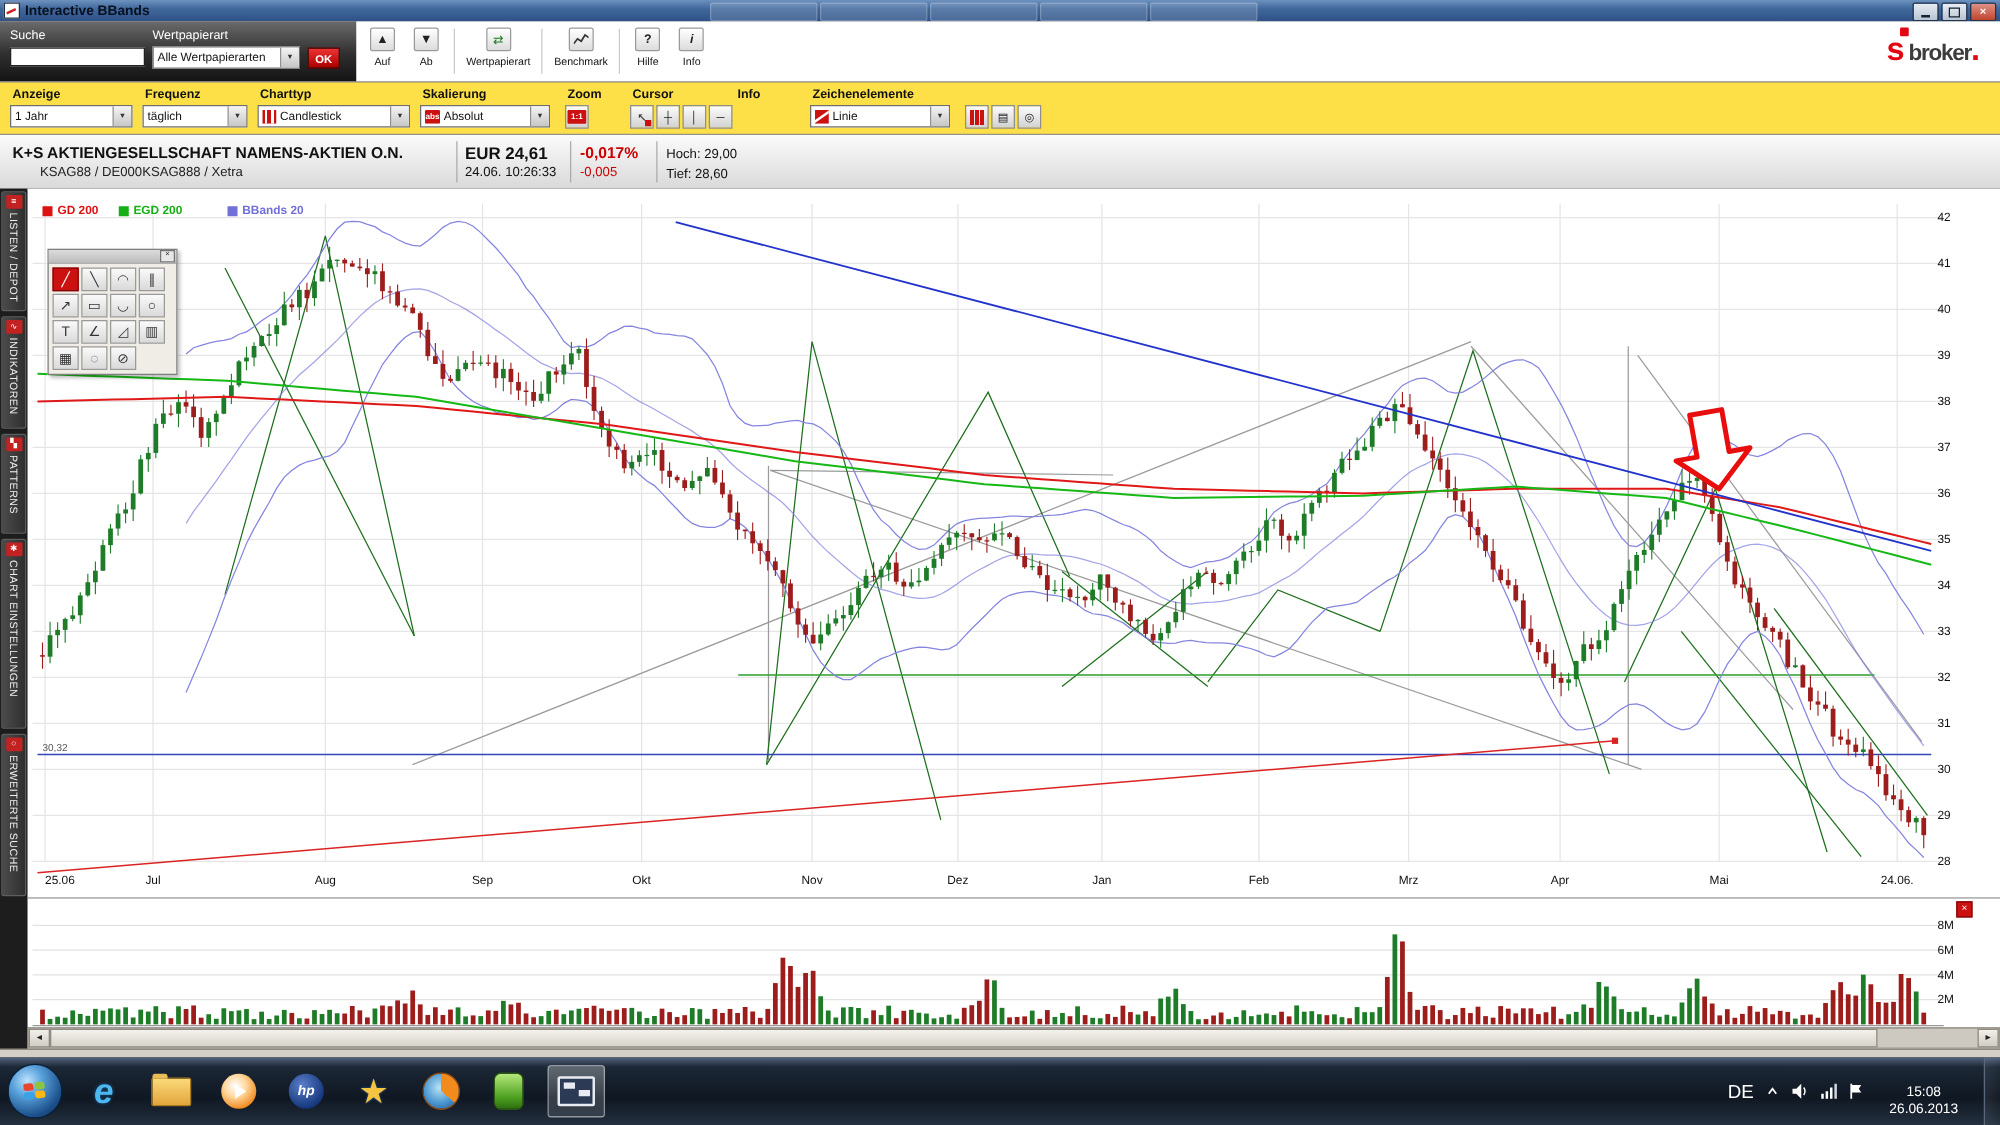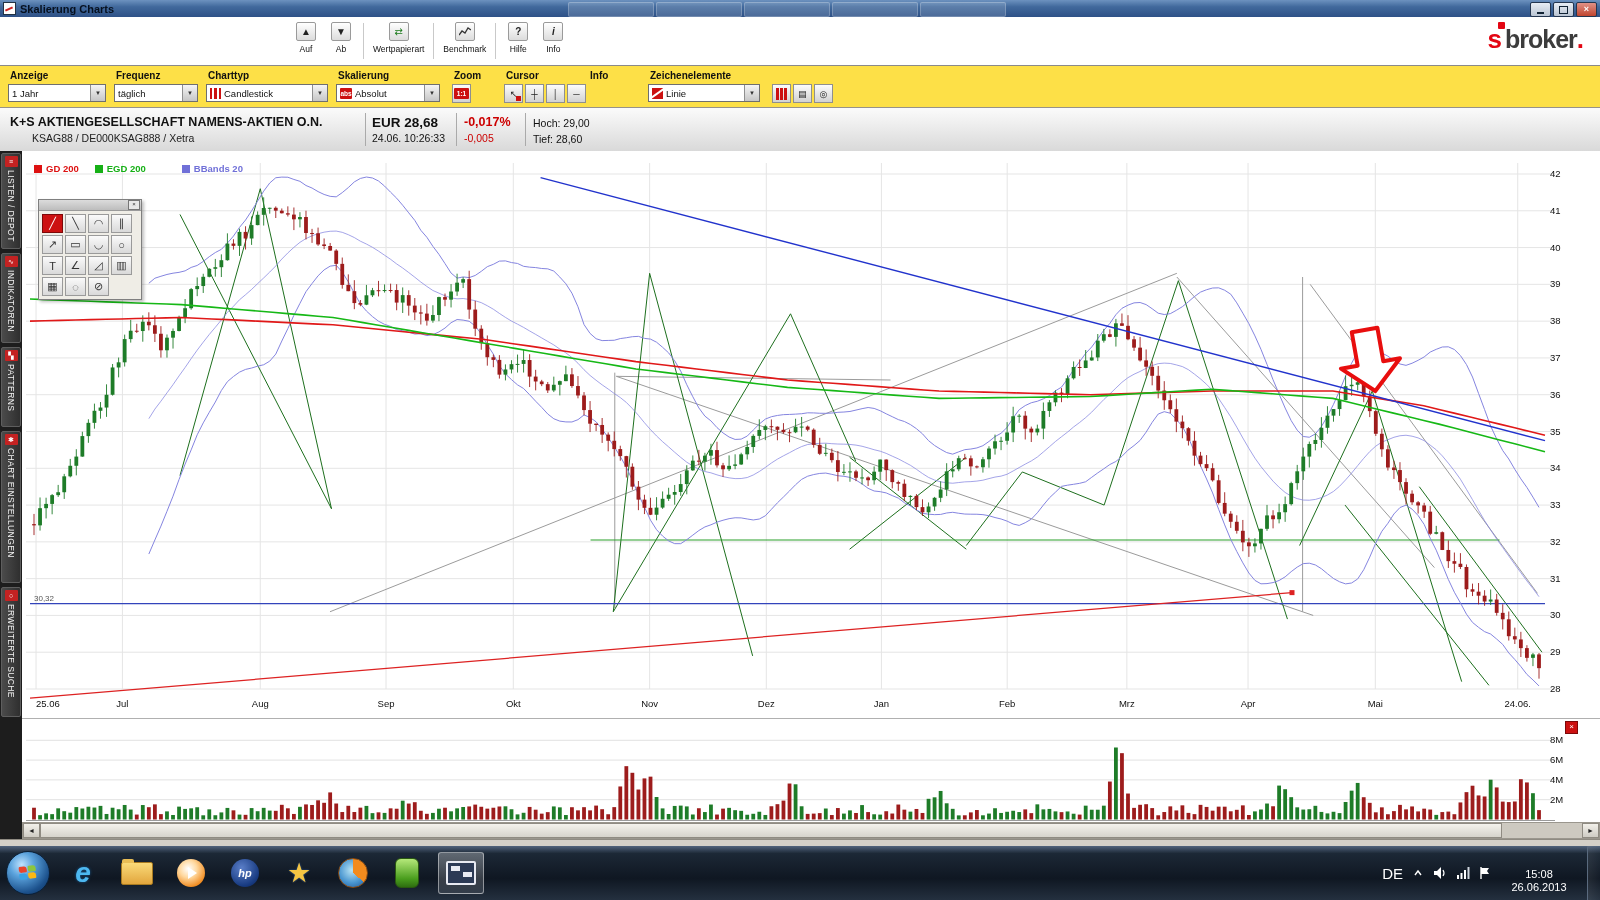--- a/index.html
+++ b/index.html
@@ -43,21 +43,21 @@
     border:1px solid #600;color:#fff;font-size:9px;font-weight:bold;display:flex;align-items:center;justify-content:center;}
   .t1-buttons{position:absolute;left:293px;top:5px;display:flex;align-items:flex-start;gap:9px;}
   .tb-btn{display:flex;flex-direction:column;align-items:center;gap:3px;font-size:8.5px;color:#111;min-width:26px;}
   .tb-btn .ic{width:18px;height:17px;border:1px solid #9a9a9a;border-radius:2px;
     background:linear-gradient(#fff,#dcdcdc);display:flex;align-items:center;justify-content:center;
     font-size:10px;color:#222;}
   .t1-sep{width:1px;height:36px;background:#c9c9c9;margin-top:1px;}
   #logo{position:absolute;right:16px;top:7px;display:flex;align-items:baseline;}
   #logo .spk{position:relative;color:#e30613;font-weight:bold;font-size:26px;line-height:26px;margin-right:3px;}
   #logo .spk::after{content:"";position:absolute;right:-3px;top:-4px;width:7px;height:7px;background:#e30613;border-radius:1px;}
-  #logo .btxt{color:#3c3c3c;font-weight:bold;font-size:25px;line-height:26px;letter-spacing:-1px;}
+  #logo .btxt{color:#3c3c3c;font-weight:bold;font-size:18px;line-height:26px;letter-spacing:-1px;}
   #logo .bdot{color:#e30613;font-weight:bold;font-size:26px;}
 
   
   #toolbar2{position:absolute;left:0;top:66px;width:1600px;height:41px;background:#fde047;border-bottom:1px solid #979289;font-size:10px;color:#111;}
   .grp{position:absolute;top:0;}
   .grp .glbl{position:absolute;top:4px;left:2px;font-weight:bold;white-space:nowrap;}
   .grp .gctl{position:absolute;top:18px;left:0;display:flex;gap:2px;}
   .mini-btn{width:17px;height:17px;border:1px solid #8f8f8f;background:linear-gradient(#fcfcfc,#d2d2d2);
     display:flex;align-items:center;justify-content:center;font-size:9px;color:#222;position:relative;}
   .red-badge{display:inline-flex;align-items:center;justify-content:center;background:#cc1111;color:#fff;
@@ -165,38 +165,48 @@
   .clock{font-size:11px;line-height:13px;text-align:center;width:78px;margin-top:16px;}
   .show-desktop{width:12px;height:54px;border-left:1px solid #5a6a7e;background:linear-gradient(90deg,rgba(255,255,255,0.08),rgba(255,255,255,0.02));}
 </style>
 </head>
 <body>
 
 <div id="screen">
 
   <div id="titlebar">
     <span class="app-ico"></span>
-    <span class="title">Skalierung Charts</span>
+    <span class="title">Interactive BBands</span>
     <span class="ghost" style="left:568px;"></span>
     <span class="ghost" style="left:656px;"></span>
     <span class="ghost" style="left:744px;"></span>
     <span class="ghost" style="left:832px;"></span>
     <span class="ghost" style="left:920px;"></span>
     <div id="wincontrols">
       <div class="winbtn">
           <span class="minbar"></span>
         </div>
       <div class="winbtn">
           <span class="maxbox"></span>
         </div>
       <div class="winbtn close">×</div>
     </div>
   </div>
 
   <div id="toolbar1">
+    <div class="t1-dark">
+      <span class="lbl" style="left:8px;">Suche</span>
+      <input id="search-input" value="" style="">
+      <span class="lbl" style="left:122px;">Wertpapierart</span>
+      <div class="dd" id="wp-dd">
+        <span class="dd-txt">Alle Wertpapierarten</span>
+        <span class="dd-btn">▼</span>
+      </div>
+      <div id="ok-btn">OK</div>
+    </div>
     <div class="t1-buttons">
       <div class="tb-btn">
         <span class="ic">▲</span>
         <span>Auf</span>
       </div>
       <div class="tb-btn">
         <span class="ic">▼</span>
         <span>Ab</span>
       </div>
       <div class="t1-sep"></div>
@@ -316,21 +326,21 @@
         <div class="mini-btn">▤</div>
         <div class="mini-btn">◎</div>
       </div>
     </div>
   </div>
 
   <div id="quotebar">
     <div class="qname">K+S AKTIENGESELLSCHAFT NAMENS-AKTIEN O.N.</div>
     <div class="qids">KSAG88 / DE000KSAG888 / Xetra</div>
     <div class="qsep" style="left:365px;"></div>
-    <div class="qprice">EUR 28,68</div>
+    <div class="qprice">EUR 24,61</div>
     <div class="qtime">24.06. 10:26:33</div>
     <div class="qsep" style="left:456px;"></div>
     <div class="qchg">-0,017%</div>
     <div class="qchg2">-0,005</div>
     <div class="qsep" style="left:525px;"></div>
     <div class="qhigh">Hoch: 29,00</div>
     <div class="qlow">Tief: 28,60</div>
   </div>
 
   <div id="sidebar">

